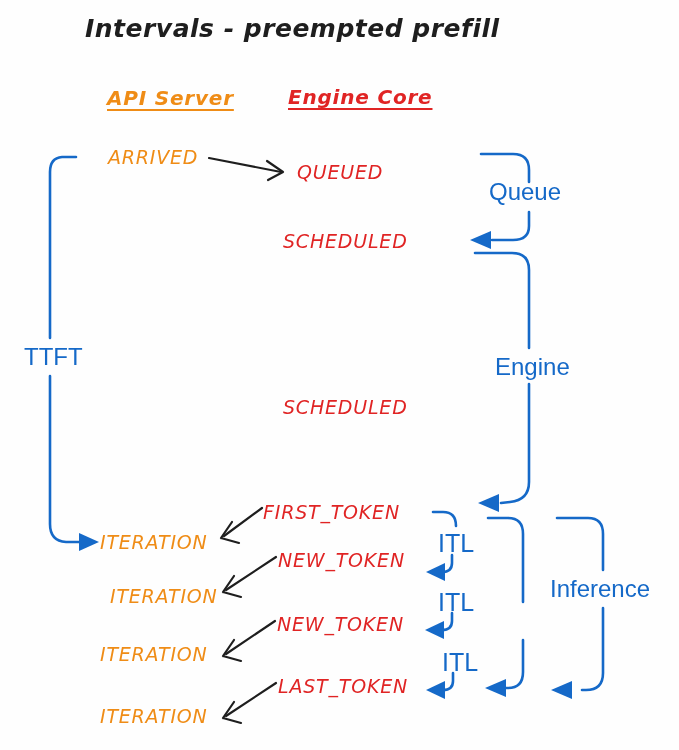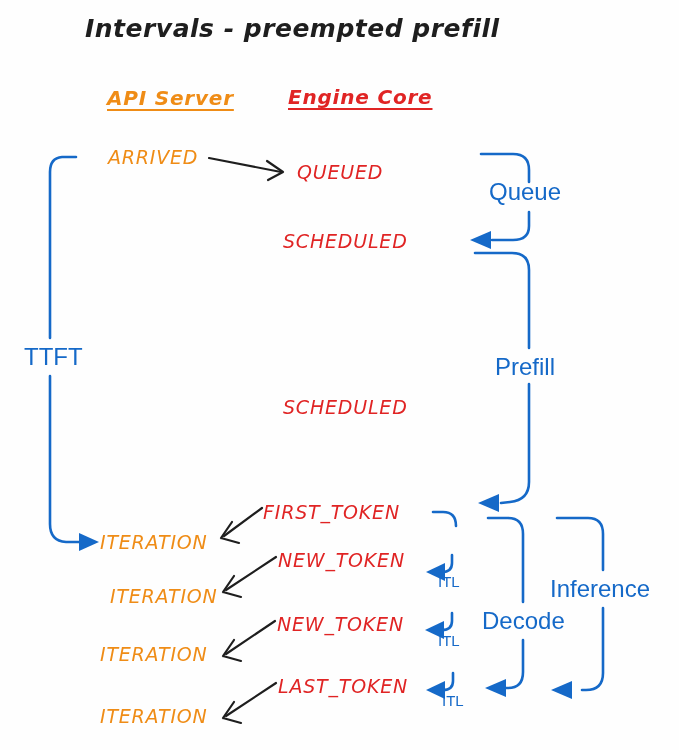--- a/index.html
+++ b/index.html
@@ -25,21 +25,21 @@
     text-decoration:underline;text-underline-offset:4px;text-decoration-thickness:2px;
   }
   .event{font-size:19px;font-weight:500;}
   .orange{color:#ef8c16;}
   .red{color:#e02424;}
   
   .interval{
     font-family:"Liberation Sans",sans-serif;
     color:#1569c8;font-size:24px;font-weight:400;
   }
-  .itl{font-size:15px;margin-top:44px;}
+  .itl{font-size:25px;}
   svg.strokes{position:absolute;left:0;top:0;pointer-events:none;}
   svg .blue{stroke:#1569c8;stroke-width:2.6;fill:none;stroke-linecap:round;}
   svg .bluefill{fill:#1569c8;stroke:none;}
   svg .ink{stroke:#1e1e1e;stroke-width:2.2;fill:none;stroke-linecap:round;}
 </style>
 </head>
 <body>
 
 <div id="canvas">
 
@@ -126,20 +126,19 @@
   <div class="abs hand event red" style="left:297px;top:161px;">QUEUED</div>
   <div class="abs hand event red" style="left:283px;top:230px;">SCHEDULED</div>
   <div class="abs hand event red" style="left:283px;top:396px;">SCHEDULED</div>
   <div class="abs hand event red" style="left:263px;top:501px;">FIRST_TOKEN</div>
   <div class="abs hand event red" style="left:278px;top:549px;">NEW_TOKEN</div>
   <div class="abs hand event red" style="left:277px;top:613px;">NEW_TOKEN</div>
   <div class="abs hand event red" style="left:278px;top:675px;">LAST_TOKEN</div>
 
   <div class="abs interval" style="left:24px;top:343px;">TTFT</div>
   <div class="abs interval" style="left:489px;top:178px;">Queue</div>
-  <div class="abs interval" style="left:495px;top:353px;">Prefill</div>
-  <div class="abs interval" style="left:482px;top:607px;">Decode</div>
+  <div class="abs interval" style="left:495px;top:353px;">Engine</div>
   <div class="abs interval" style="left:550px;top:575px;">Inference</div>
   <div class="abs interval itl" style="left:438px;top:529px;">ITL</div>
   <div class="abs interval itl" style="left:438px;top:588px;">ITL</div>
   <div class="abs interval itl" style="left:442px;top:648px;">ITL</div>
 
 </div>
 
 </body></html>

